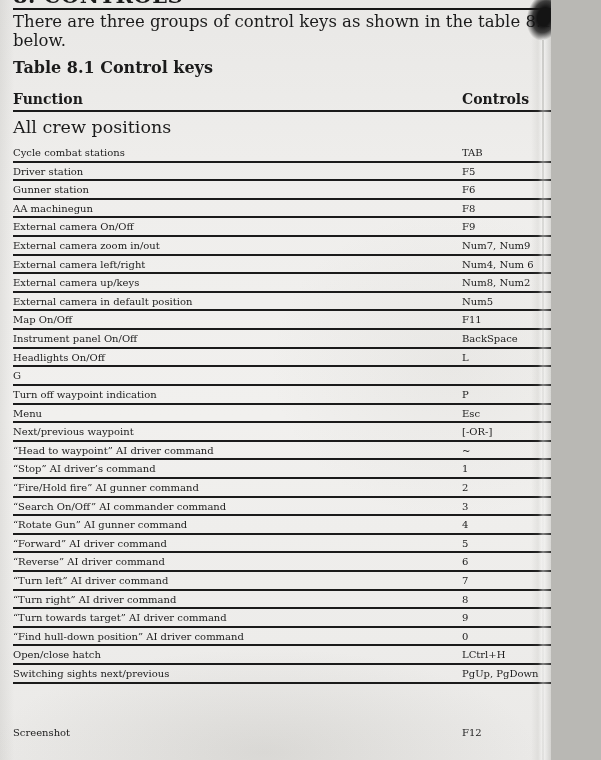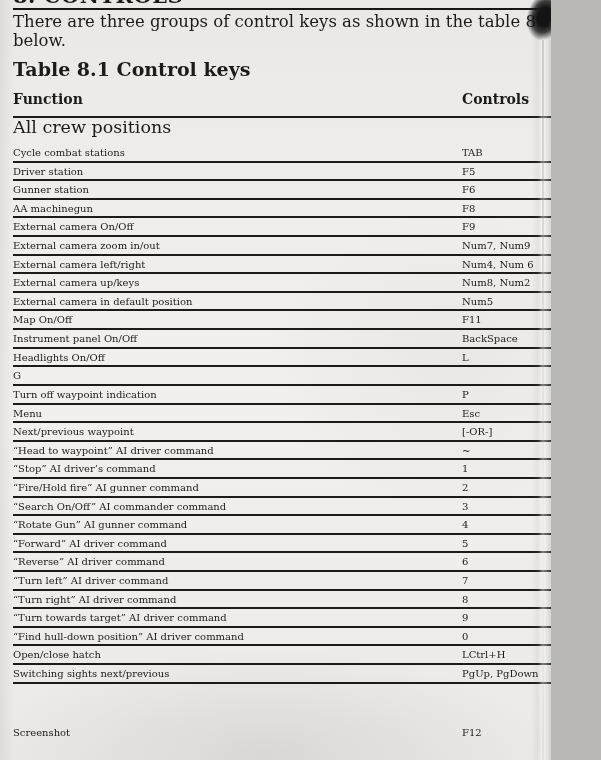--- a/index.html
+++ b/index.html
@@ -45,33 +45,33 @@
     margin: 0;
     font-size: 16.5px;
     line-height: 19px;
   }
 
   .table-title {
     position: absolute;
     left: 13px;
     top: 58px;
     margin: 0;
-    font-size: 19px;
+    font-size: 16px;
     font-weight: bold;
   }
 
   .thead {
     position: absolute;
     left: 13px;
     top: 91px;
     width: 564px;
     display: flex;
     font-size: 14px;
     font-weight: bold;
-    padding-bottom: 9px;
+    padding-bottom: 3px;
     border-bottom: 2px solid #1b1b1b;
   }
   .thead .fn { width: 449px; }
   .thead .ctrl { flex: 1; }
 
   .section-title {
     position: absolute;
     left: 13px;
     top: 117px;
     font-size: 17.5px;

